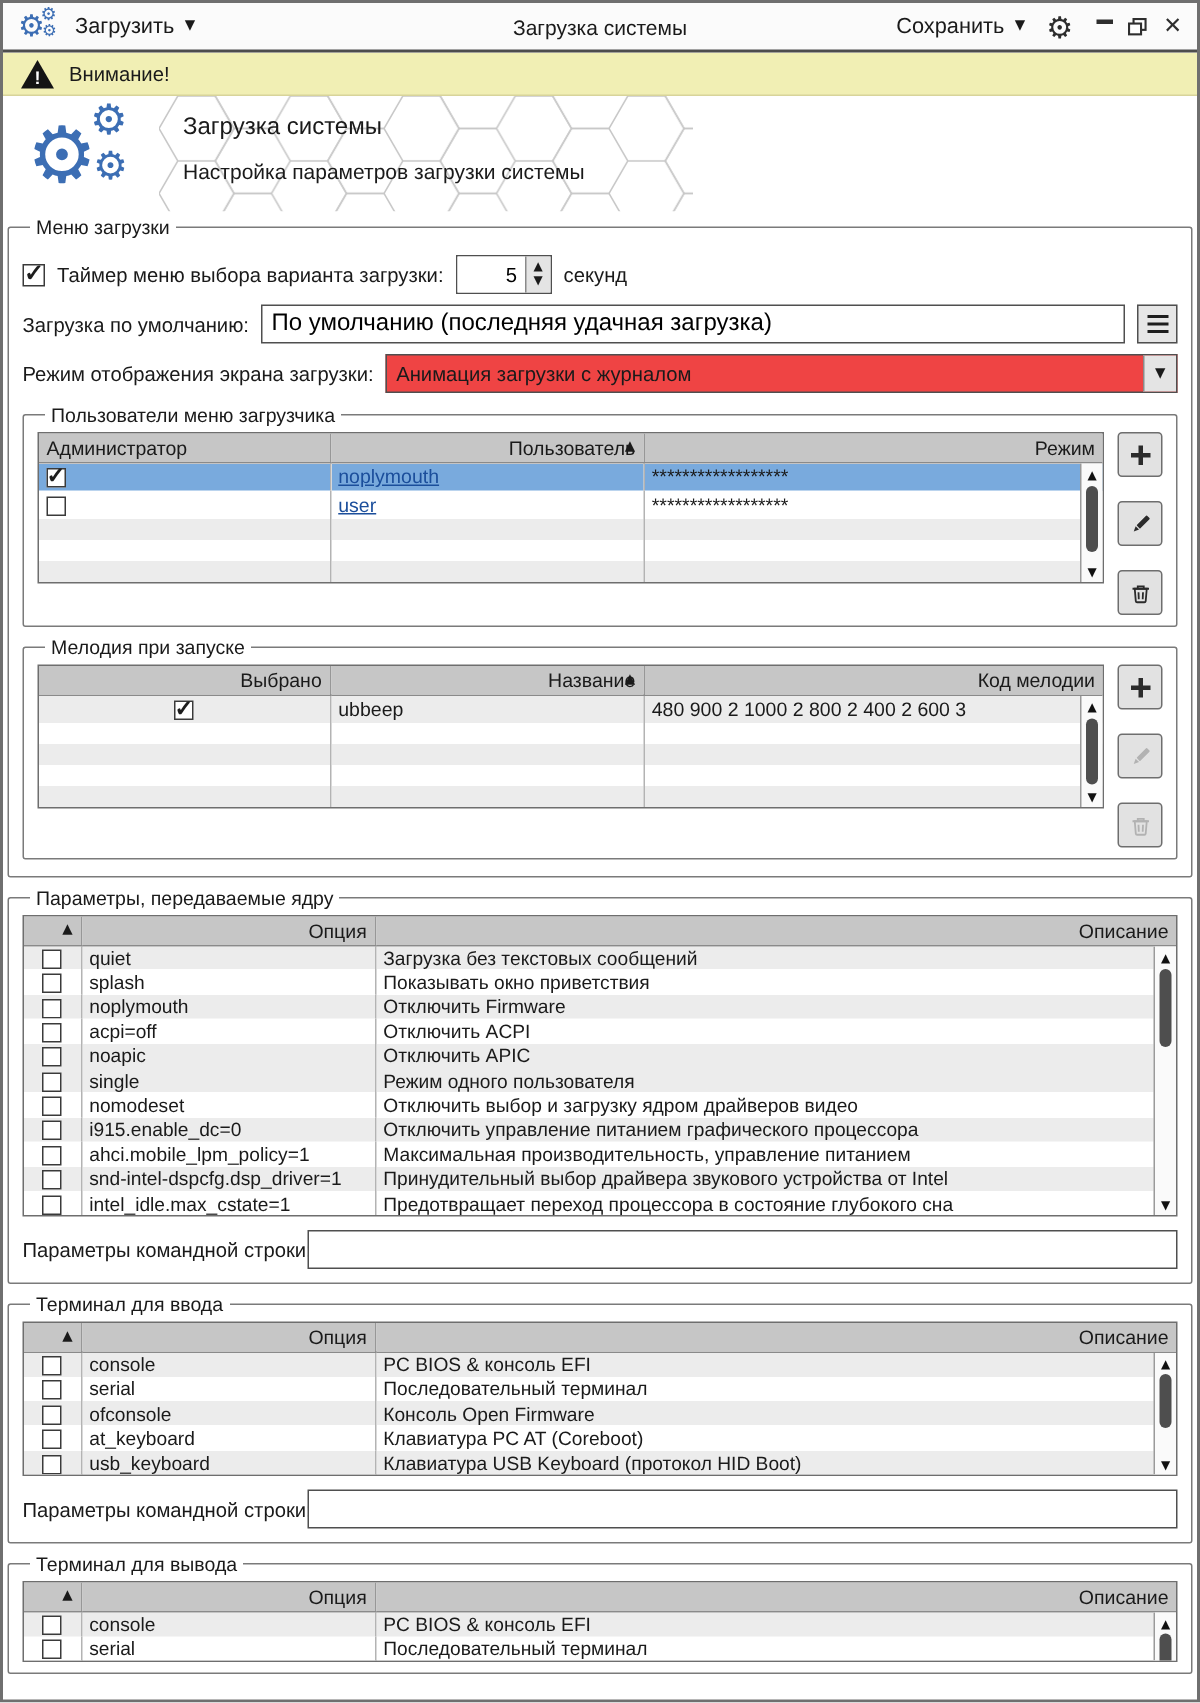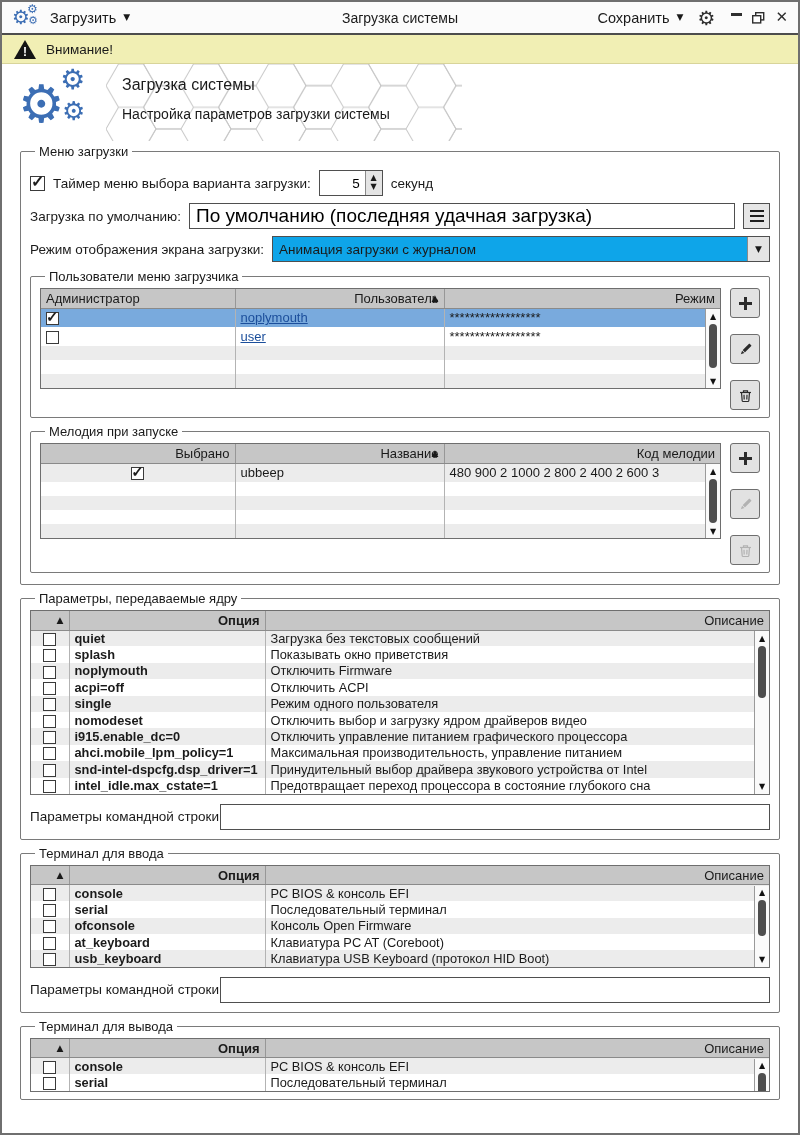--- a/index.html
+++ b/index.html
@@ -34,45 +34,45 @@
   .hex-bg { position:absolute; left:104px; top:0; }
   .big-gears { position:absolute; left:16px; top:6px; width:92px; height:66px; color:#3c6eb4; }
   .big-gears .g1 { position:absolute; left:0; top:8px; font-size:52px; }
   .big-gears .g2 { position:absolute; left:42px; top:-4px; font-size:28px; }
   .big-gears .g3 { position:absolute; left:44px; top:28px; font-size:26px; }
   .header-titles { position:absolute; left:120px; top:12px; }
   .header-title { font-size:16px; font-weight:normal; margin-bottom:12px; }
   .header-subtitle { font-size:14px; }
 
   
-  fieldset { border:1px solid #7a7a7a; border-radius:2px; margin:3px 18px 6px; padding:4px 9px 7px; background:transparent; }
+  fieldset { border:1px solid #7a7a7a; border-radius:2px; margin:3px 3px 6px; padding:4px 9px 7px; background:transparent; }
   legend { font-size:13px; padding:0 4px; margin-left:5px; }
   fieldset fieldset { margin:6px 0 4px; }
 
   .form-row { display:flex; align-items:center; gap:8px; margin:7px 0; font-size:13.5px; }
   .lbl { white-space:nowrap; }
 
   
   .cbx { width:15px; height:15px; border:1.6px solid #3a3a3a; background:#fff; display:inline-block; position:relative; flex:none; }
   .cbx.on::after { content:"✓"; position:absolute; left:0px; top:-5px; font-size:16px; font-weight:bold; color:#1d1d1d; }
 
   
   .spinbox { display:inline-flex; width:64px; height:26px; border:1.6px solid #4f4f4f; background:#fff; }
   .spin-value { flex:1; border:0; outline:0; text-align:right; font-size:13.5px; padding-right:5px; font-family:inherit; min-width:0; }
   .spin-btns { width:17px; border-left:1px solid #8a8a8a; background:#e4e4e4; display:flex; flex-direction:column; align-items:center; justify-content:center; }
   .spin-btns span { font-size:8px; line-height:1.1; font-family:"DejaVu Sans",sans-serif; }
 
-  .text-input { height:26px; border:1.6px solid #4f4f4f; font-size:19px; padding:0 6px; font-family:inherit; outline:0; }
+  .text-input { height:26px; border:1.6px solid #4f4f4f; font-size:16px; padding:0 6px; font-family:inherit; outline:0; }
   .grow { flex:1; min-width:0; }
 
   .sq-btn { width:27px; height:26px; border:1.6px solid #4f4f4f; background:#e6e6e6; display:flex; align-items:center; justify-content:center; flex:none; }
   .burger { display:flex; flex-direction:column; gap:2.5px; }
   .burger i { display:block; width:14px; height:2.5px; background:#1e1e1e; }
 
-  .combo { position:relative; height:26px; border:1.6px solid #4f4f4f; background:#0ea5e9; display:flex; align-items:center; }
+  .combo { position:relative; height:26px; border:1.6px solid #4f4f4f; background:#ef4444; display:flex; align-items:center; }
   .combo-text { padding:0 6px; font-size:13.5px; flex:1; }
   .combo-btn { width:22px; height:100%; border-left:1px solid #8a8a8a; background:#e4e4e4; display:flex; align-items:center; justify-content:center; font-size:9px; font-family:"DejaVu Sans",sans-serif; }
 
   
   .group-flex { display:flex; gap:9px; align-items:flex-start; }
   .table-wrap { position:relative; border:1px solid #6e6e6e; background:#fff; flex:1; overflow:hidden; }
   table { border-collapse:collapse; width:100%; table-layout:fixed; font-size:13px; }
   th { background:#c6c6c6; border-right:1px solid #979797; border-bottom:1px solid #8a8a8a; font-weight:normal; text-align:right; padding:0 5px; height:19px; position:relative; white-space:nowrap; overflow:hidden; }
   th:last-child { border-right:0; }
   td { padding:0 5px; white-space:nowrap; overflow:hidden; border-right:1px solid #b3b3b3; }
@@ -87,21 +87,21 @@
   .sort { position:absolute; right:5px; top:4px; font-size:9px; font-family:"DejaVu Sans",sans-serif; }
   th.sort-only { text-align:right; padding-right:16px; }
 
   .users-table td, .melody-table td { height:19px; }
   .users-table tr.filler td, .melody-table tr.filler td { height:14px; }
   .users-table .col-0 { width:194px; text-align:left; }
   .users-table .col-1 { width:209px; }
   .melody-table .col-0 { width:194px; }
   .melody-table .col-1 { width:209px; }
   .opt-table .col-0 { width:38px; }
-  .opt-table .col-1 { width:196px;font-weight:bold; }
+  .opt-table .col-1 { width:196px; }
   .opt-table td { height:16.4px; font-size:12.8px; }
   .users-table, .melody-table { } 
 
   
   .vscroll { position:absolute; top:20px; right:0; bottom:0; width:15px; background:#fafafa; border-left:1px solid #9a9a9a; }
   .sb-btn { position:absolute; left:0; right:0; height:12px; display:flex; align-items:center; justify-content:center; font-size:8px; font-family:"DejaVu Sans",sans-serif; color:#111; }
   .sb-btn.up { top:1px; } .sb-btn.down { bottom:1px; }
   .sb-thumb { position:absolute; left:3px; width:8px; background:#4e4e4e; border-radius:5px; }
 
   
@@ -386,20 +386,25 @@
               <td class="col-1">noplymouth</td>
               <td class="col-2">Отключить Firmware</td>
             </tr>
             <tr class="odd">
               <td class="col-0 center"><span class="cb"></span></td>
               <td class="col-1">acpi=off</td>
               <td class="col-2">Отключить ACPI</td>
             </tr>
             <tr class="even">
               <td class="col-0 center"><span class="cb"></span></td>
+              <td class="col-1">noapic</td>
+              <td class="col-2">Отключить APIC</td>
+            </tr>
+            <tr class="even">
+              <td class="col-0 center"><span class="cb"></span></td>
               <td class="col-1">single</td>
               <td class="col-2">Режим одного пользователя</td>
             </tr>
             <tr class="odd">
               <td class="col-0 center"><span class="cb"></span></td>
               <td class="col-1">nomodeset</td>
               <td class="col-2">Отключить выбор и загрузку ядром драйверов видео</td>
             </tr>
             <tr class="even">
               <td class="col-0 center"><span class="cb"></span></td>

